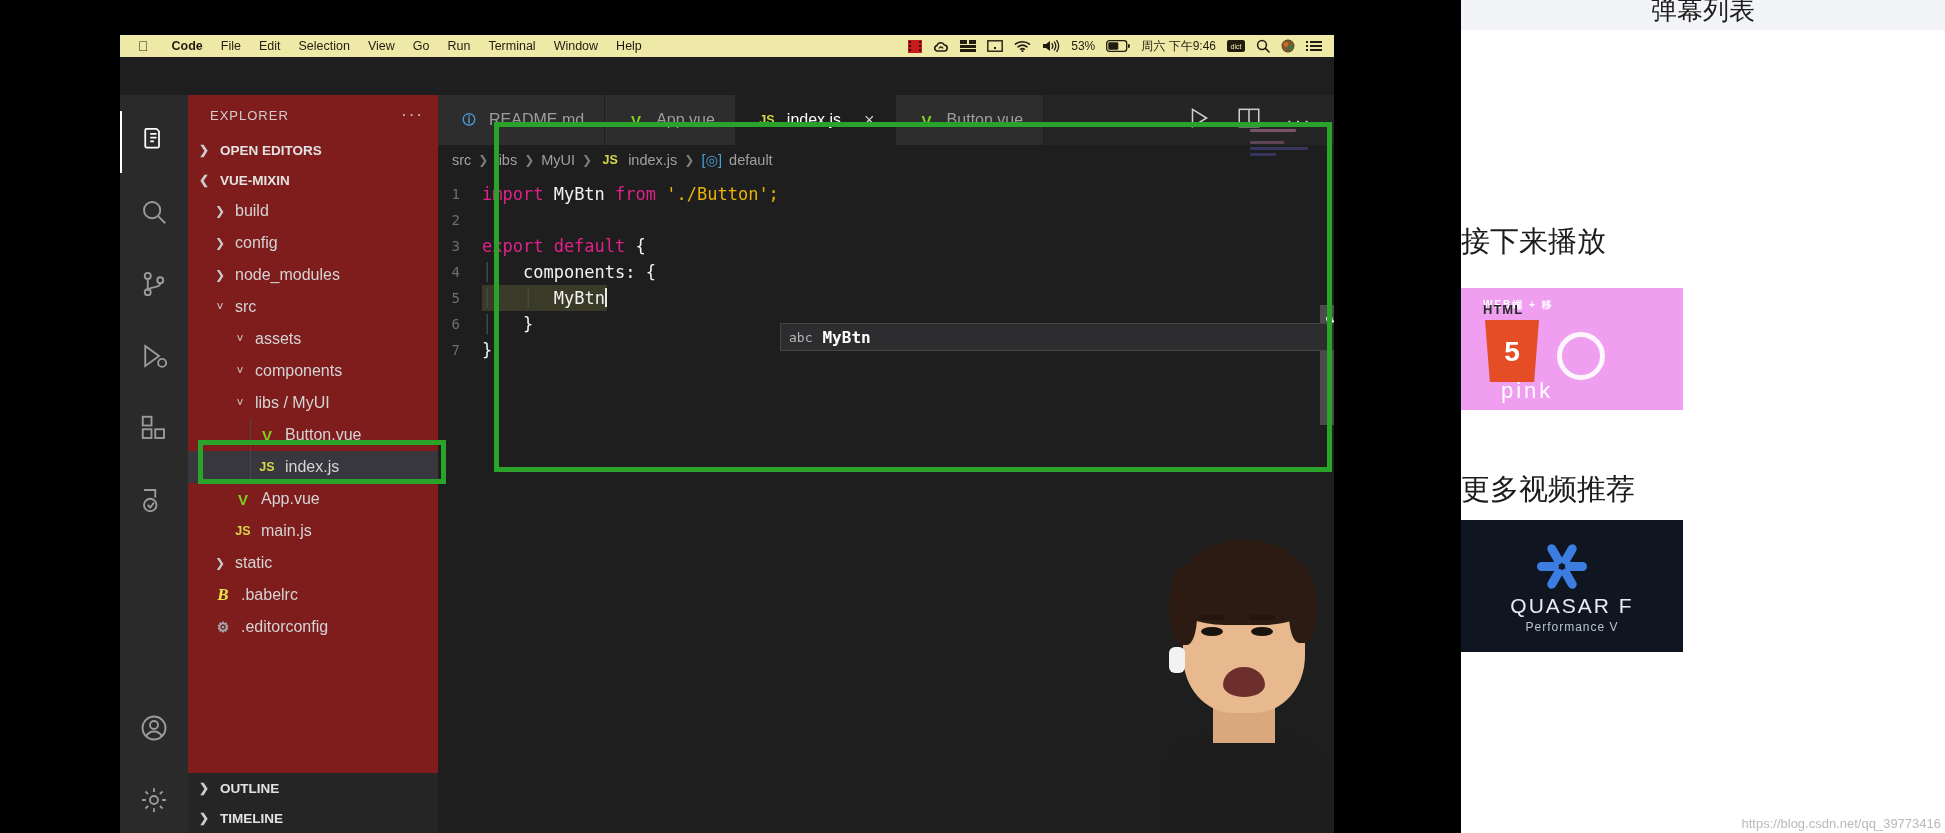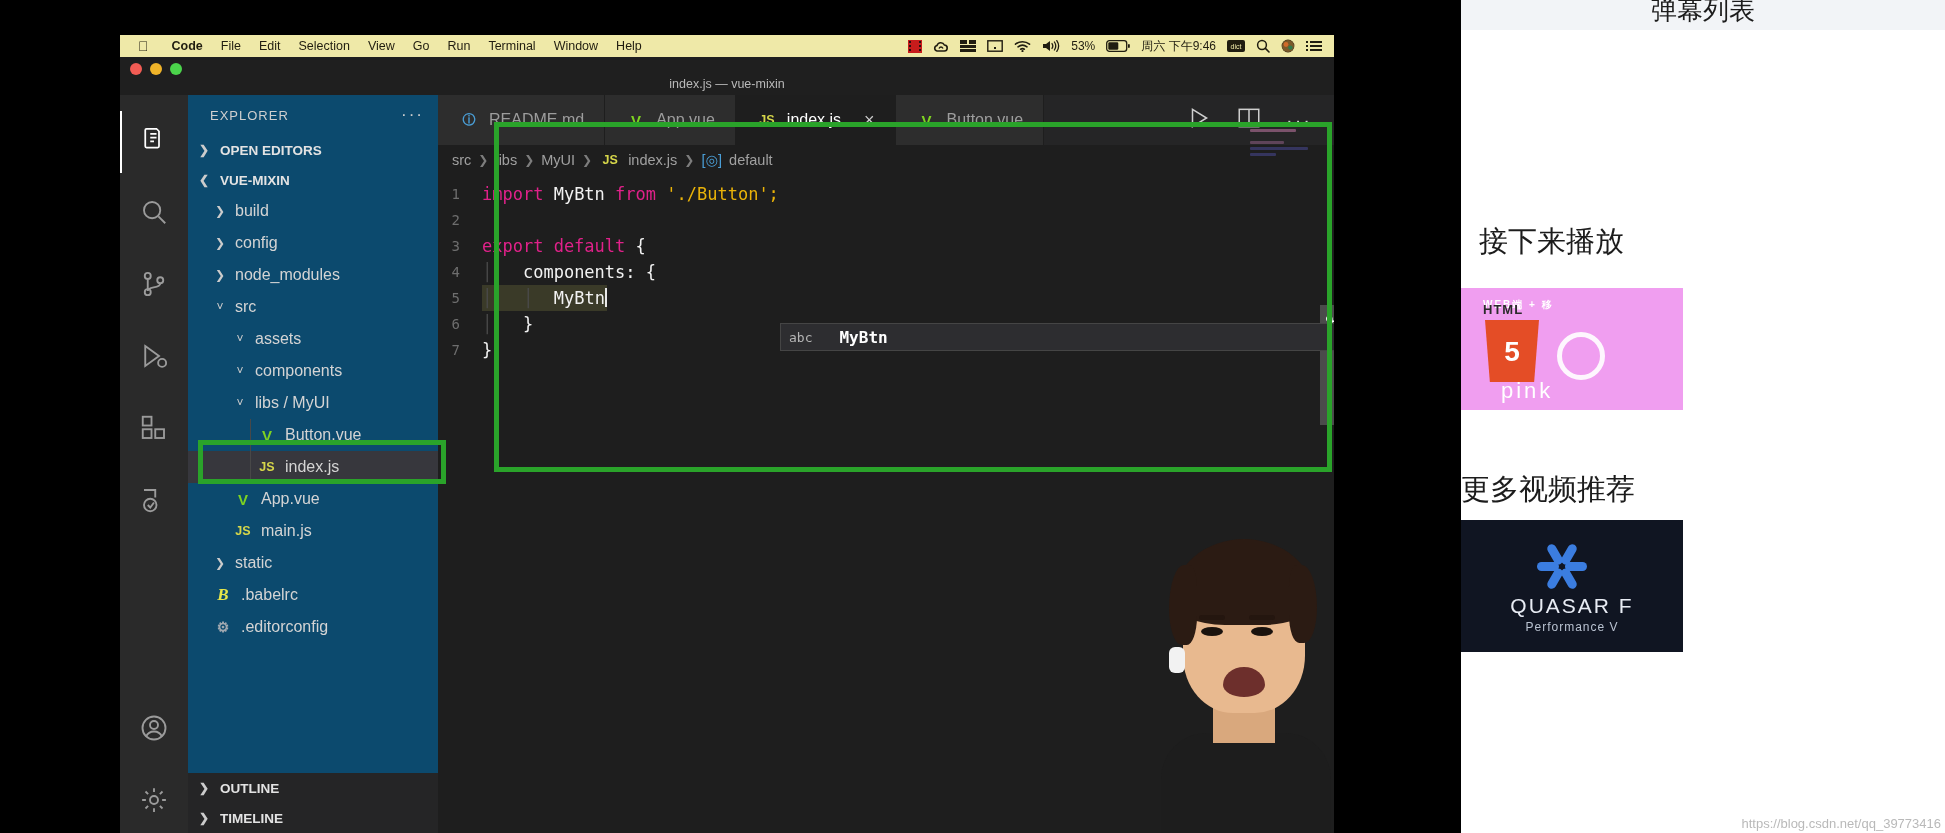--- a/index.html
+++ b/index.html
@@ -36,21 +36,21 @@
   .activitybar { position:absolute; left:0; top:60px; width:68px; height:738px;
     background:#2a2a2a; display:flex; flex-direction:column; align-items:center;
     padding-top:16px; gap:10px; }
   .actitem { width:68px; height:62px; display:flex; align-items:center;
     justify-content:center; color:#9b9b9b; }
   .actitem.active { color:#ffffff; box-shadow:inset 2px 0 0 #fff; }
   .actspacer { flex:1; }
 
   
   .sidebar { position:absolute; left:68px; top:60px; width:250px; height:738px;
-    background:#0c4a6e; color:#cfcfcf; }
+    background:#7f1d1d; color:#cfcfcf; }
   .exp-head { height:40px; display:flex; align-items:center; justify-content:space-between;
     padding:0 14px 0 22px; font-size:13px; letter-spacing:1px; color:#cfcfcf; }
   .ellipsis { letter-spacing:2px; font-size:17px; color:#cfcfcf; }
   .sec { height:30px; display:flex; align-items:center; gap:8px; padding-left:8px;
     font-size:13.5px; font-weight:bold; color:#e3e3e3; }
   .chev { width:16px; display:inline-block; text-align:center; font-size:12px; color:#ccc; }
   .tree { font-size:16px; }
   .row { height:32px; display:flex; align-items:center; gap:7px; color:#d4d4d4;
     position:relative; white-space:nowrap; }
   .row.sel { background:#37373d; }
@@ -88,21 +88,21 @@
   .str { color:#eab308; }
   .wh { color:#f2f2f2; }
   .cline.hl .ctext { background:#3a3a28; }
   .indent-guide { color:#4a4a4a; }
   .caret { display:inline-block; width:2px; height:19px; background:#e8e8e8;
     vertical-align:-3px; }
 
   
   .acpopup { position:absolute; left:660px; top:288px; width:624px; height:28px;
     background:#2d2d30; border:1px solid #454545; display:flex; align-items:center;
-    gap:27px; padding:0 8px; font-family:"DejaVu Sans Mono", monospace; }
+    gap:10px; padding:0 8px; font-family:"DejaVu Sans Mono", monospace; }
   .ac-kind { font-size:13px; color:#b5b5b5; }
   .ac-label { font-size:16px; color:#ffffff; font-weight:bold; }
 
   
   .minimap { position:absolute; right:14px; top:34px; width:70px; height:30px; opacity:.85; }
   .mm-l { height:3px; margin-bottom:3px; border-radius:1px; }
   .scrollbar { position:absolute; right:0; top:210px; width:14px; height:120px; background:#4b4b4b; }
 
   .mouse-caret { position:absolute; left:887px; top:212px; color:#ffffff; font-size:30px;
     font-family:"DejaVu Sans Mono", monospace; }
@@ -159,21 +159,21 @@
   .chara-blushL{left:44px;} .chara-blushR{left:112px;}
   .chara-flowerL { position:absolute; left:6px; top:14px; width:30px; height:30px;
     background:#e7a7d8; border-radius:50%; }
   .chara-flowerR { position:absolute; left:152px; top:8px; width:26px; height:26px;
     background:#e7a7d8; border-radius:50%; }
   .card-tag-top { position:absolute; right:4px; top:6px; font-size:17px; font-weight:bold;
     color:#ffffff; -webkit-text-stroke:3px #111; paint-order:stroke fill; white-space:nowrap; }
   .card-tag-bot { position:absolute; left:6px; bottom:6px; font-size:17px; font-weight:bold;
     color:#ffe24a; -webkit-text-stroke:3px #111; paint-order:stroke fill; white-space:nowrap; }
   .rp-heading { position:absolute; left:0; font-size:29px; color:#1c1c1c; white-space:nowrap; }
-  .h-next { top:222px;padding-left:18px; }
+  .h-next { top:222px; }
   .h-more { top:470px; }
   .card-b { left:0; top:288px; background:#f09ef0; }
   .card-b .web-line { position:absolute; left:22px; top:10px; font-size:10px;
     letter-spacing:2px; color:#ffffff; font-weight:bold; white-space:nowrap; }
   .h5 { position:absolute; left:24px; top:32px; width:54px; height:62px; }
   .h5 .shield { position:absolute; inset:0; background:#e44d26;
     clip-path:polygon(0 0,100% 0,91% 100%,50% 112%,9% 100%); }
   .h5 .five { position:absolute; left:0; right:0; top:16px; text-align:center;
     color:#fff; font-size:28px; font-weight:bold; }
   .h5-label { position:absolute; left:22px; top:14px; font-size:13px; font-weight:bold;
@@ -304,28 +304,20 @@
                 <rect x="0" y="5" width="2" height="2"></rect>
                 <rect x="4" y="5" width="12" height="2"></rect>
                 <rect x="0" y="9" width="2" height="2"></rect>
                 <rect x="4" y="9" width="12" height="2"></rect>
               </g>
             </svg>
         </span>
       </span>
     </div>
 
-    <div class="titlebar">
-      <div class="traffic">
-        <span class="dot r"></span>
-        <span class="dot y"></span>
-        <span class="dot g"></span>
-      </div>
-      <div class="wintitle">index.js — vue-mixin</div>
-    </div>
 
     <div class="activitybar">
       <div class="actitem active">
         <span>
           <svg width="30" height="30" viewBox="0 0 24 24" fill="none" stroke="currentColor" stroke-width="1.4">
             <path d="M14 3H6a1 1 0 0 0-1 1v13a1 1 0 0 0 1 1h9a1 1 0 0 0 1-1V5z"></path>
               <path d="M9 7h5M9 10h5M9 13h3"></path>
           </svg>
         </span>
       </div>

